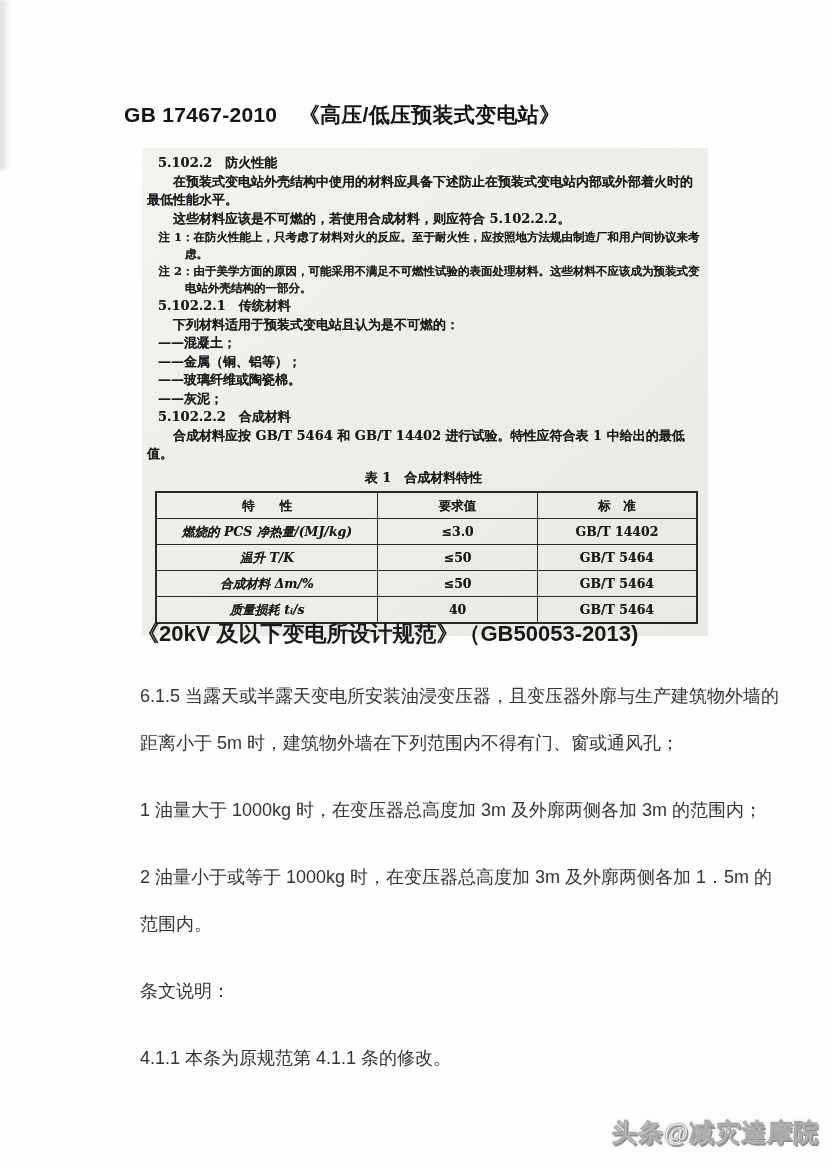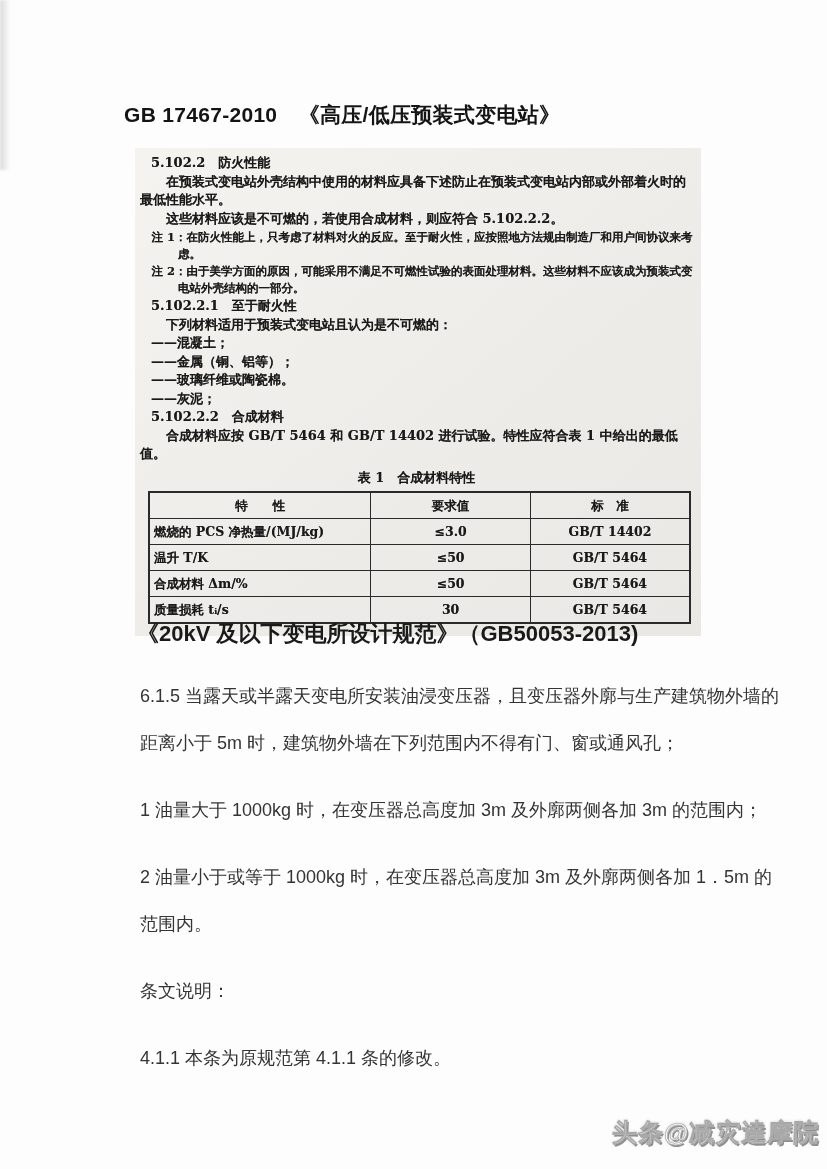--- a/index.html
+++ b/index.html
@@ -14,21 +14,21 @@
     background:linear-gradient(to right, rgba(60,60,60,.18), rgba(60,60,60,0));
     filter:blur(1px);
   }
   .title1{
     position:absolute;left:124px;top:101px;width:640px;
     font-size:21px;font-weight:bold;color:#141414;letter-spacing:.3px;
     white-space:nowrap;
   }
   
   .scan{
-    position:absolute;left:135px;top:148px;width:566px;box-sizing:border-box;
+    position:absolute;left:142px;top:148px;width:566px;box-sizing:border-box;
     padding:6px 8px 12px 5px;
     background:linear-gradient(140deg,#f4f3f0 0%,#edecE8 55%,#e9e8e4 100%);
     color:#191919;
     font-family:"DejaVu Serif", serif;
     font-size:13px;line-height:18.5px;font-weight:600;
     text-shadow:0 0 .5px rgba(20,20,20,.55);
   }
   .scan .h{font-weight:700;margin-left:11px;}
   .scan .p{text-indent:2em;}
   .scan .note{font-size:11.5px;line-height:16.5px;padding-left:3.3em;text-indent:-2.3em;margin:1px 0;}
@@ -37,21 +37,21 @@
   table.mat{
     width:calc(100% - 10px);margin:0 2px 0 8px;
     border-collapse:collapse;border:2px solid #2a2a2a;
     font-size:12.5px;line-height:15px;
   }
   table.mat th,table.mat td{
     border:1px solid #2a2a2a;padding:5px 4px;height:15px;
     font-weight:600;color:#191919;
   }
   table.mat th{text-align:center;font-weight:700;}
-  table.mat td.c1{text-align:left;padding-left:4px;width:41%;}
+  table.mat td.c1{text-align:center;padding-left:4px;width:41%;font-style:italic;}
   table.mat td.c2{text-align:center;width:29.5%;}
   table.mat td.c3{text-align:center;width:29.5%;}
   
   .title2{
     position:absolute;left:137px;top:619px;width:660px;
     font-size:22px;font-weight:bold;color:#1a1a1a;white-space:nowrap;
   }
   .sec2{
     position:absolute;left:140px;top:673px;width:642px;
     font-size:18px;color:#343434;
@@ -73,21 +73,21 @@
 <div class="edge-shade"></div>
 
 <div class="title1">GB 17467-2010　《高压/低压预装式变电站》</div>
 
 <div class="scan">
   <div class="h">5.102.2　防火性能</div>
   <div class="p">在预装式变电站外壳结构中使用的材料应具备下述防止在预装式变电站内部或外部着火时的最低性能水平。</div>
   <div class="p">这些材料应该是不可燃的，若使用合成材料，则应符合 5.102.2.2。</div>
   <div class="note">注 1：在防火性能上，只考虑了材料对火的反应。至于耐火性，应按照地方法规由制造厂和用户间协议来考虑。</div>
   <div class="note">注 2：由于美学方面的原因，可能采用不满足不可燃性试验的表面处理材料。这些材料不应该成为预装式变电站外壳结构的一部分。</div>
-  <div class="h">5.102.2.1　至于耐火性</div>
+  <div class="h">5.102.2.1　传统材料</div>
   <div class="p">下列材料适用于预装式变电站且认为是不可燃的：</div>
   <div class="dash">——混凝土；</div>
   <div class="dash">——金属（铜、铝等）；</div>
   <div class="dash">——玻璃纤维或陶瓷棉。</div>
   <div class="dash">——灰泥；</div>
   <div class="h">5.102.2.2　合成材料</div>
   <div class="p">合成材料应按 GB/T 5464 和 GB/T 14402 进行试验。特性应符合表 1 中给出的最低值。</div>
   <div class="tbl-caption">表 1　合成材料特性</div>
   <table class="mat">
     <thead>
@@ -108,21 +108,21 @@
         <td class="c2">≤50</td>
         <td class="c3">GB/T 5464</td>
       </tr>
       <tr>
         <td class="c1">合成材料 Δm/%</td>
         <td class="c2">≤50</td>
         <td class="c3">GB/T 5464</td>
       </tr>
       <tr>
         <td class="c1">质量损耗 tᵢ/s</td>
-        <td class="c2">30</td>
+        <td class="c2">40</td>
         <td class="c3">GB/T 5464</td>
       </tr>
     </tbody>
   </table>
 </div>
 
 <div class="title2">《20kV 及以下变电所设计规范》（GB50053-2013)</div>
 
 <div class="sec2">
   <p>6.1.5 当露天或半露天变电所安装油浸变压器，且变压器外廓与生产建筑物外墙的距离小于 5m 时，建筑物外墙在下列范围内不得有门、窗或通风孔；</p>

